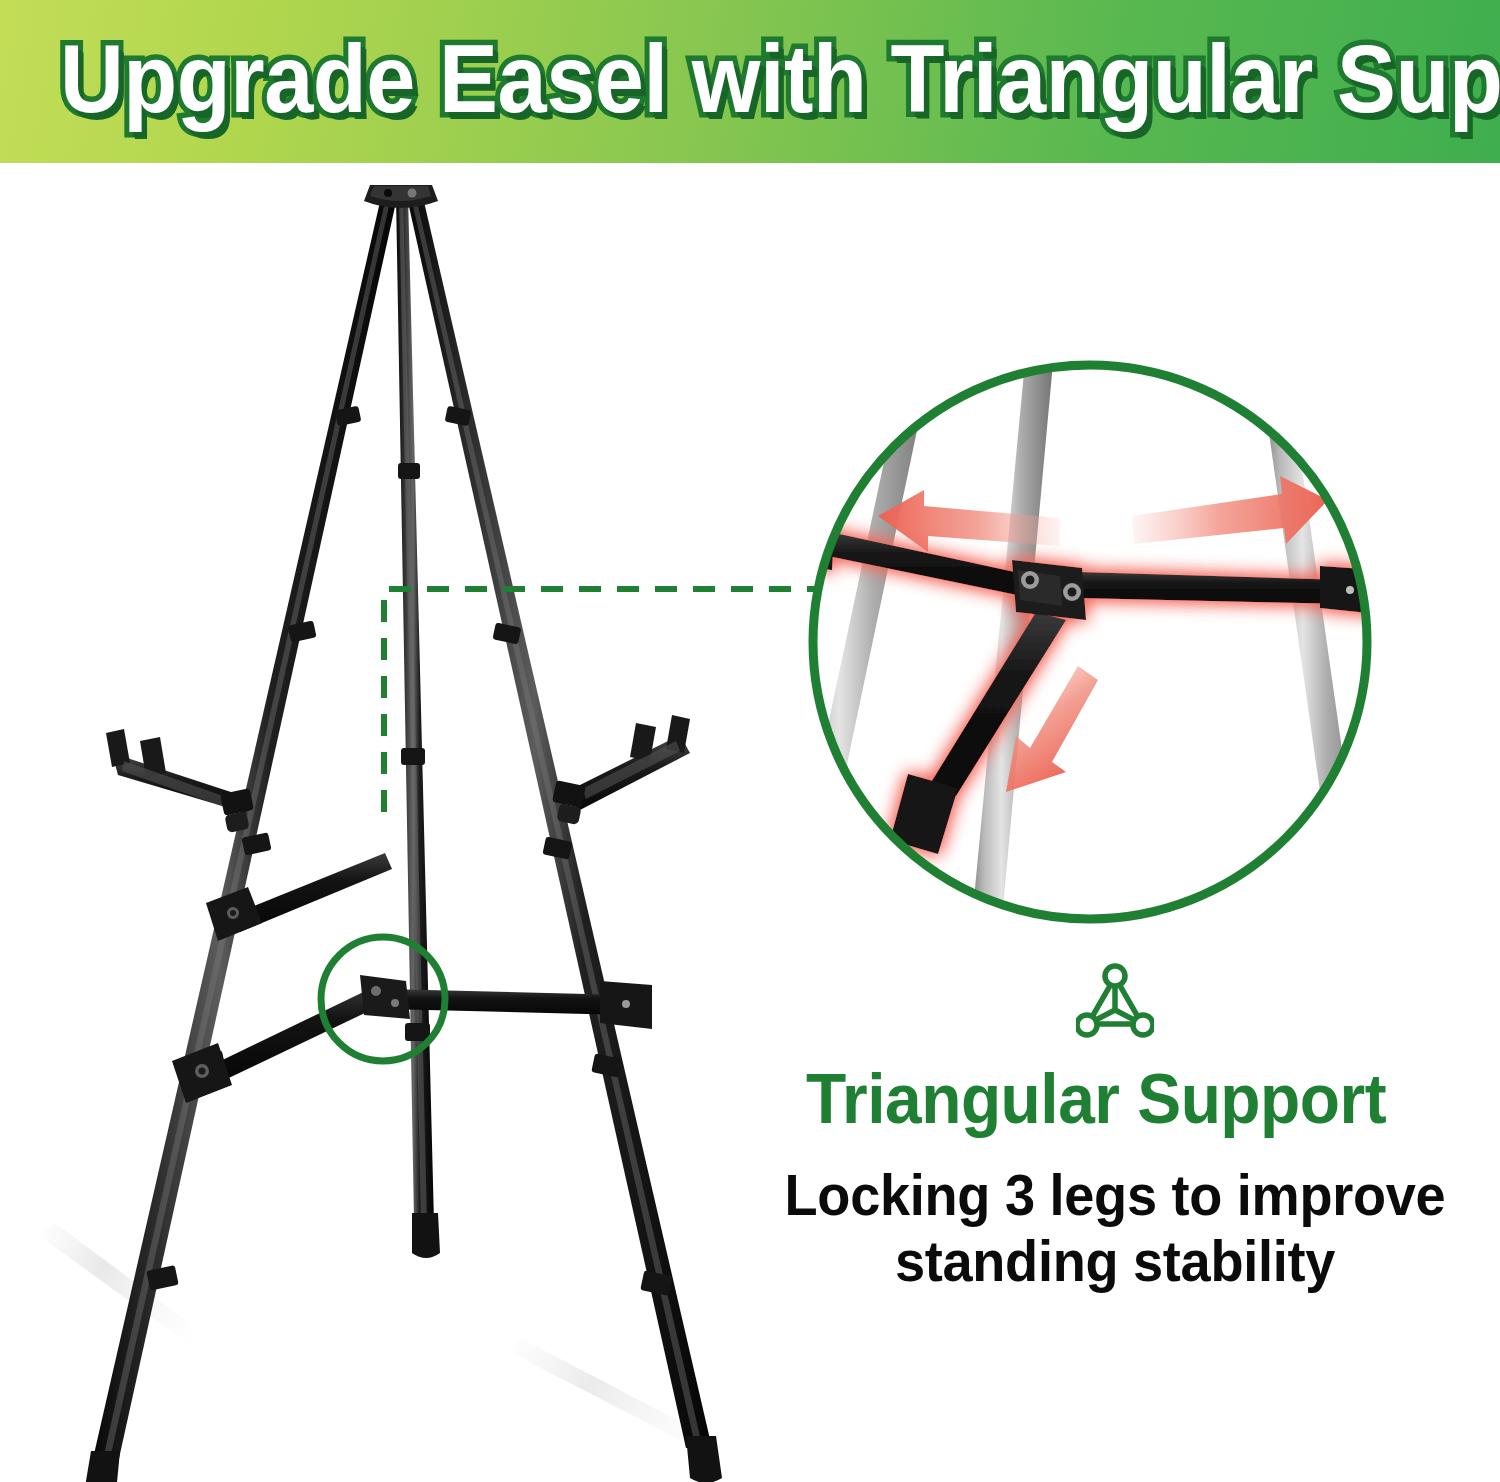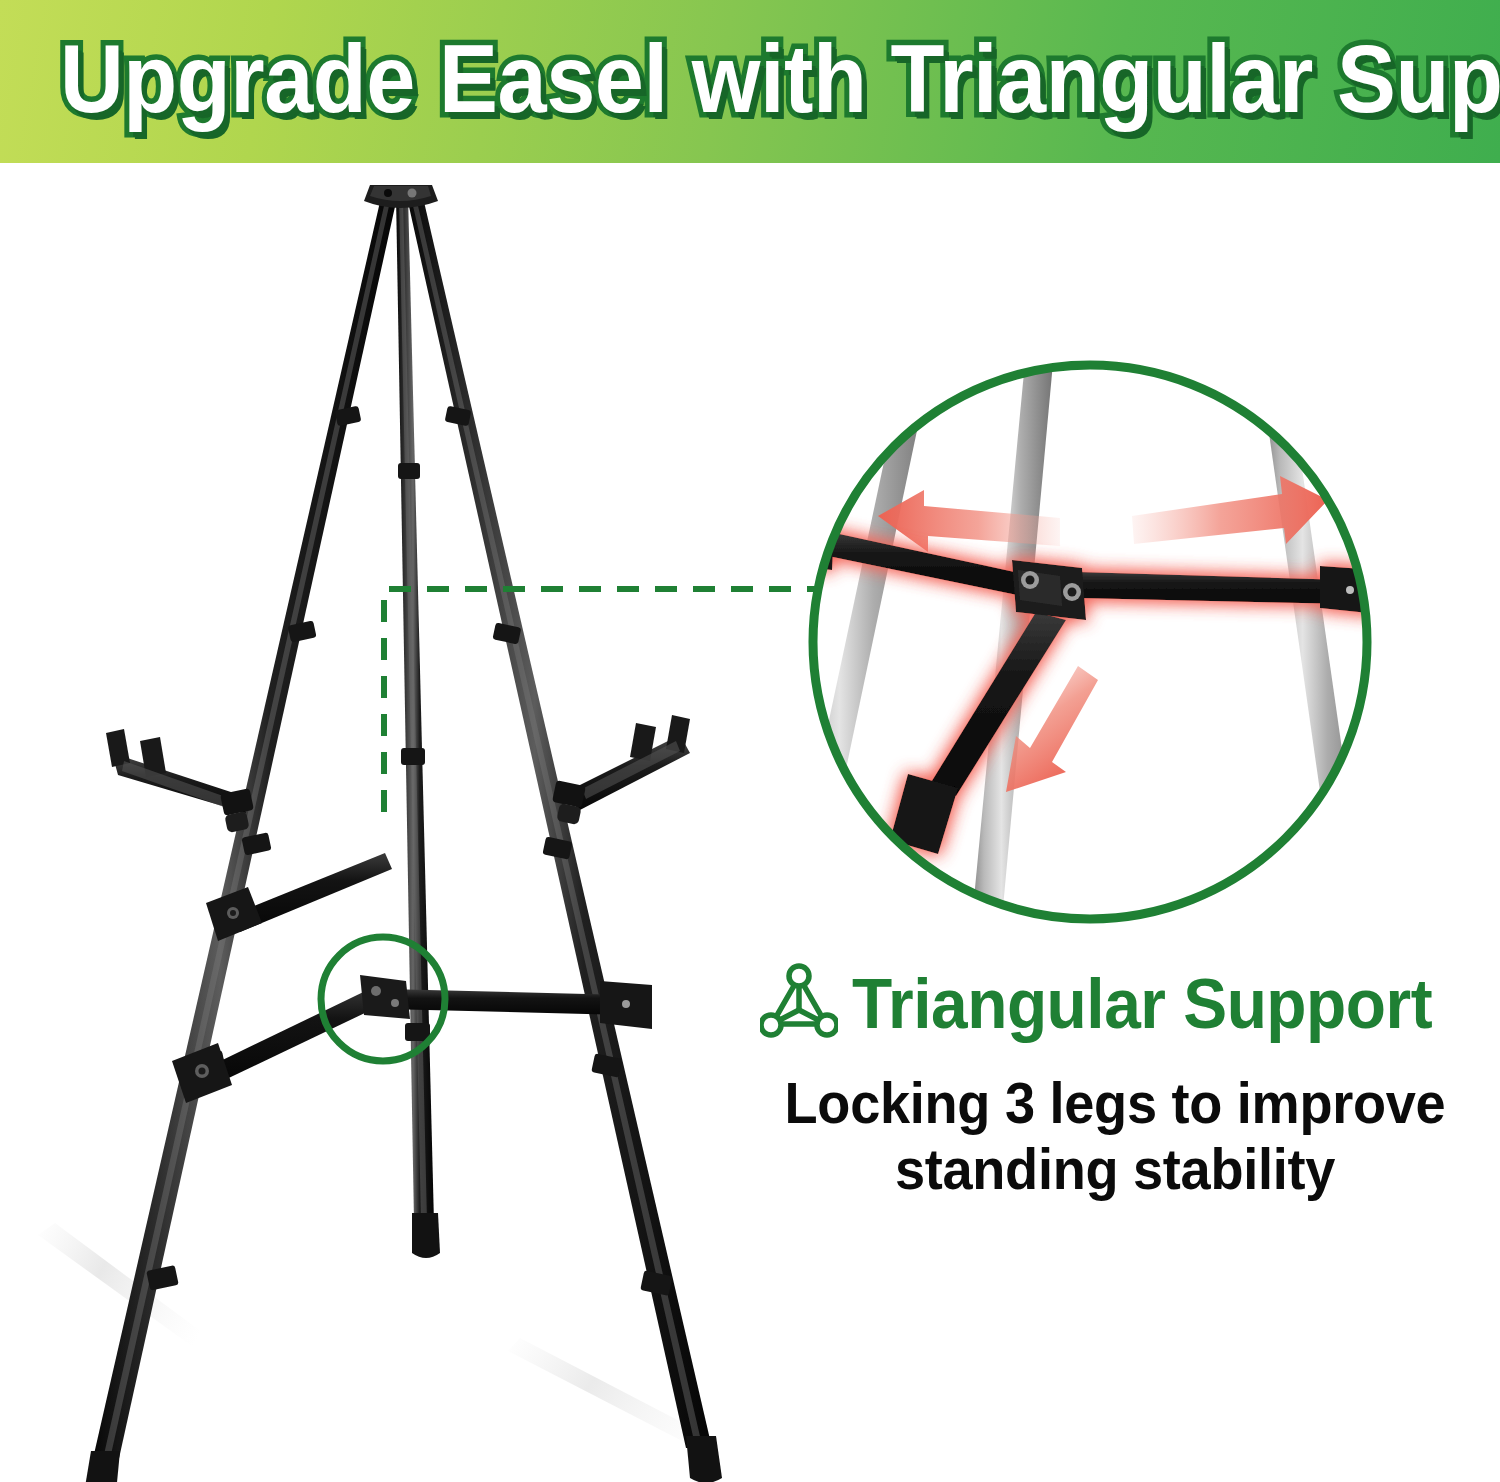--- a/index.html
+++ b/index.html
@@ -86,20 +86,21 @@
     position: absolute;
     left: 735px;
     top: 962px;
     width: 760px;
   }
   #feature-heading-row {
     display: flex;
     align-items: center;
     justify-content: center;
     gap: 14px;
+    flex-direction: column;
   }
   #tripod-icon { flex: 0 0 auto; }
   #feature-title {
     font-family: "Liberation Sans Narrow", "Liberation Sans", sans-serif;
     font-weight: 700;
     font-size: 70px;
     line-height: 78px;
     color: #1f8034;
     letter-spacing: -0.5px;
     transform: scaleX(0.94);

